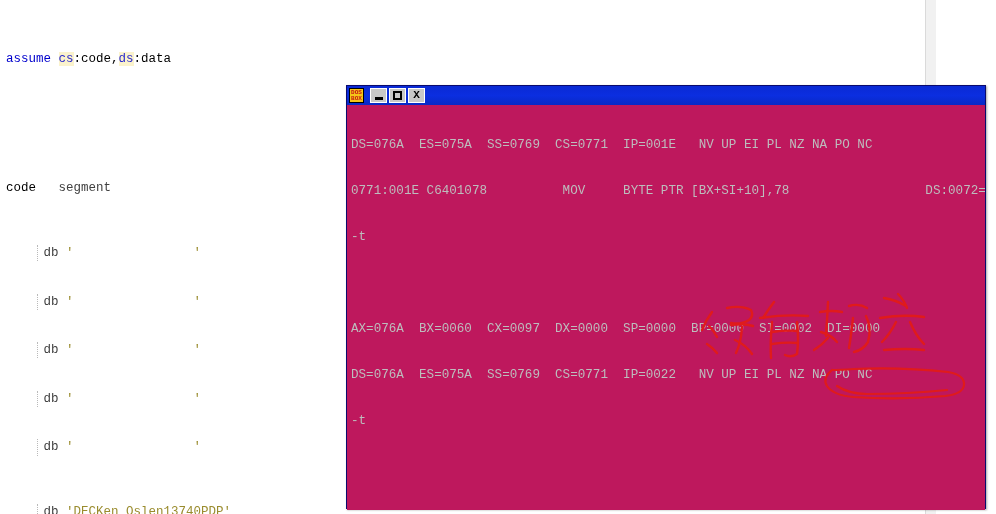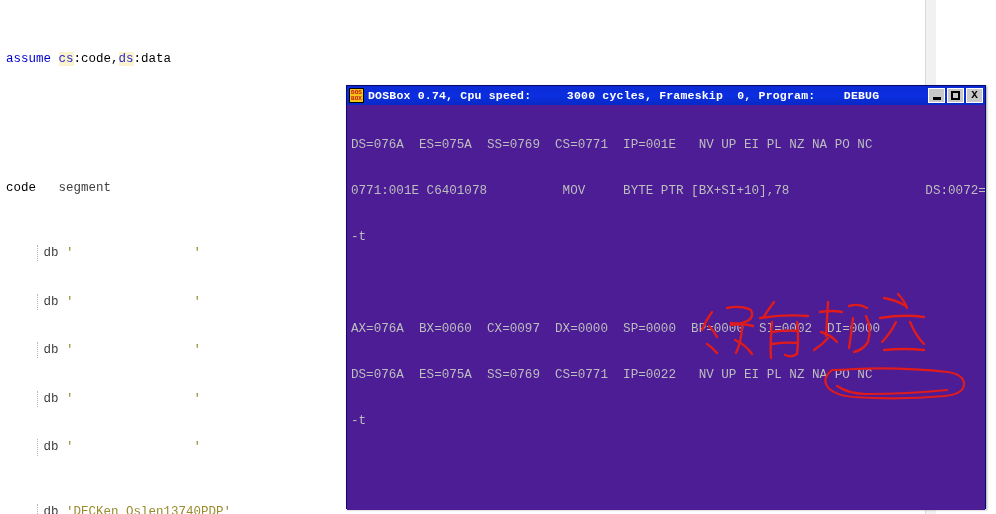--- a/index.html
+++ b/index.html
@@ -82,21 +82,21 @@
     display: flex; align-items: center; justify-content: center;
     position: relative;
   }
   .tb-btn .g { color: #000; font-size: 11px; font-family: "Liberation Mono", monospace; font-weight: bold; line-height: 1; }
   .minbar { width: 8px; height: 3px; background: #000; margin-top: 6px; }
   .maxbox { width: 9px; height: 9px; border: 2px solid #000; box-sizing: border-box; }
 
   #console {
     position: relative;
     height: 405px;
-    background: #4c1d95;
+    background: #be185d;
     color: #bdbdbd;
     font-family: "Liberation Mono", "DejaVu Sans Mono", monospace;
     font-size: 12.6px;
     line-height: 15.35px;
     white-space: pre;
     padding: 2px 0 0 4px;
     box-sizing: border-box;
     overflow: hidden;
   }
   .cline { height: 15.35px; }
@@ -161,21 +161,20 @@
 
   <div id="right-strip"></div>
 
   <div id="dosbox">
 
     <div id="titlebar">
       <div id="tb-icon">
         <span>DOS</span>
         <span>BOX</span>
       </div>
-      <div id="tb-text">DOSBox 0.74, Cpu speed:     3000 cycles, Frameskip  0, Program:    DEBUG</div>
       <div class="tb-btn">
           <div class="minbar"></div>
         </div>
       <div class="tb-btn">
           <div class="maxbox"></div>
         </div>
       <div class="tb-btn">
           <span class="g">X</span>
         </div>
     </div>

